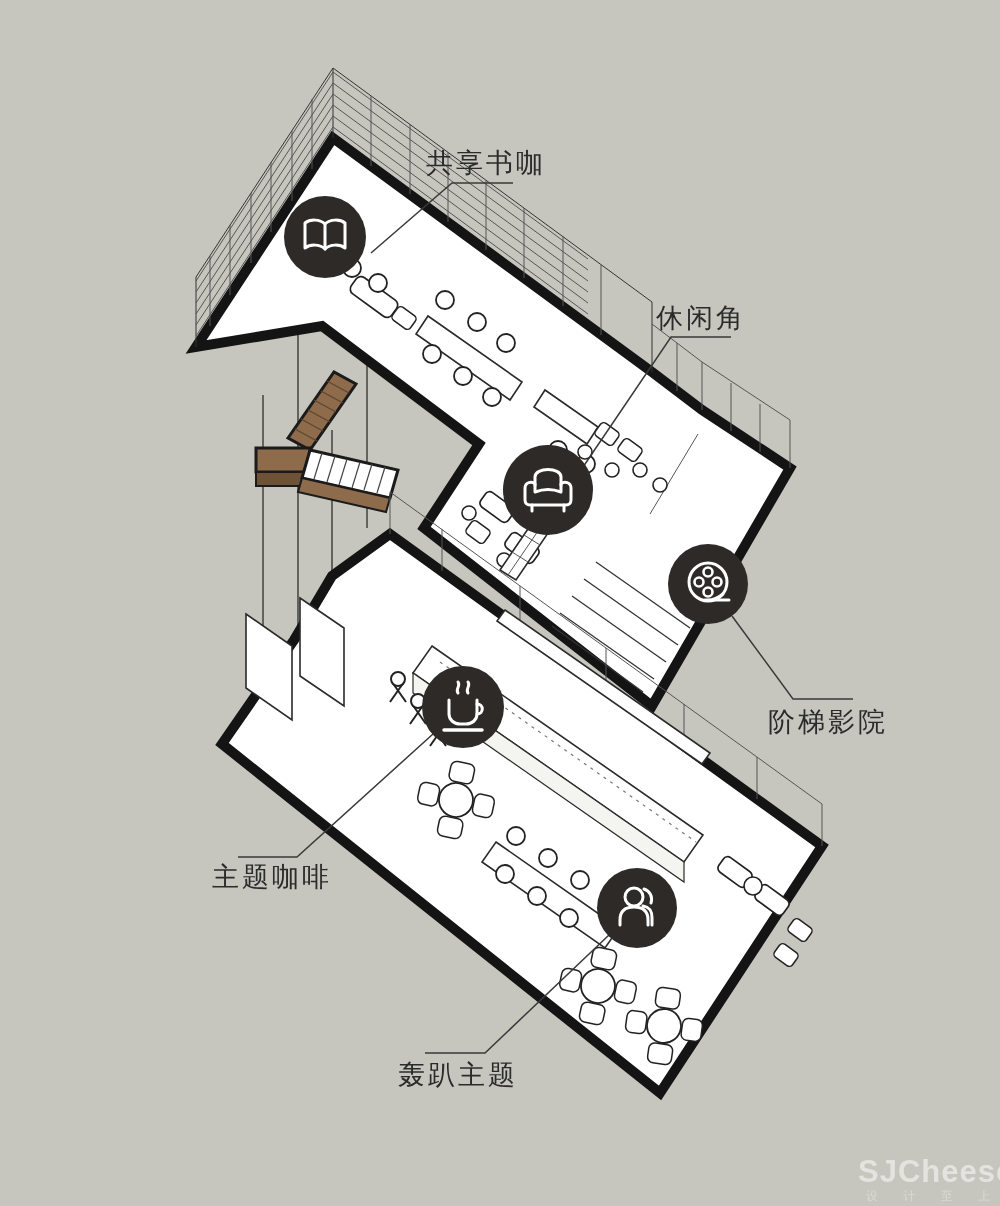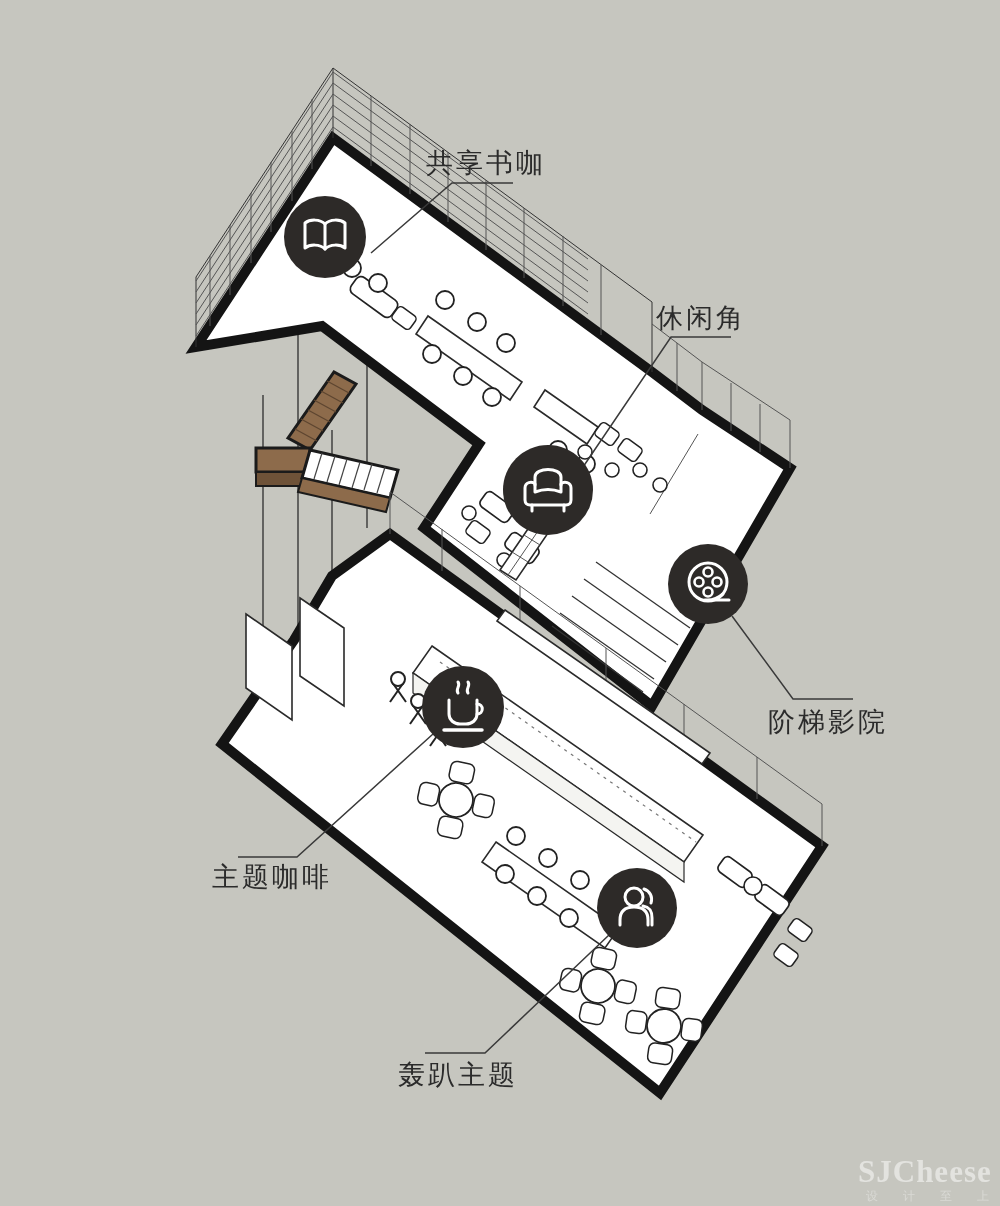--- a/index.html
+++ b/index.html
@@ -1,17 +1,17 @@
 <!DOCTYPE html>
 <html><head>
 <meta charset="utf-8">
 <style>
   html,body{margin:0;padding:0;background:#c6c6bf;}
   .stage{position:relative;width:1000px;height:1206px;background:#c6c6bf;overflow:hidden;
-         font-family:Liberation Serif, serif;}
+         font-family:Liberation Sans, sans-serif;}
   svg{display:block}
   .zone-label{font-size:27px;letter-spacing:3px;fill:#2b2b2b;font-weight:500;}
   .wm-brand{font-size:31px;font-weight:bold;fill:rgba(255,255,255,0.50);letter-spacing:1px;}
   .wm-slogan{font-size:12px;fill:rgba(255,255,255,0.34);letter-spacing:11px;}
   .thin{stroke:#555;stroke-width:1;fill:none}
   .thin2{stroke:#333;stroke-width:1.3;fill:none}
   .leader{stroke:#3a3a3a;stroke-width:1.5;fill:none}
   .plate{fill:#ffffff;stroke:#141414;stroke-width:10;stroke-linejoin:miter}
   .furn{fill:#ffffff;stroke:#2a2a2a;stroke-width:1.6}
   .icon{stroke:#ffffff;stroke-width:3;fill:none;stroke-linecap:round;stroke-linejoin:round}

